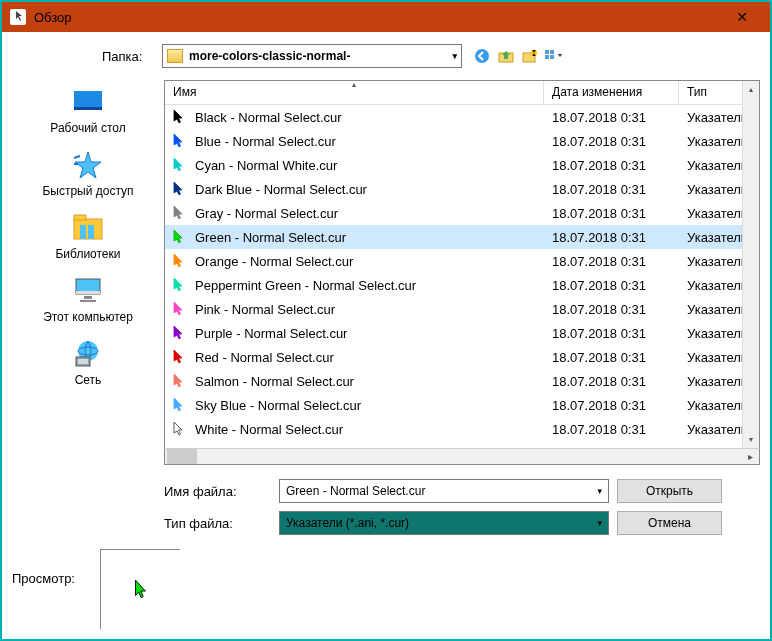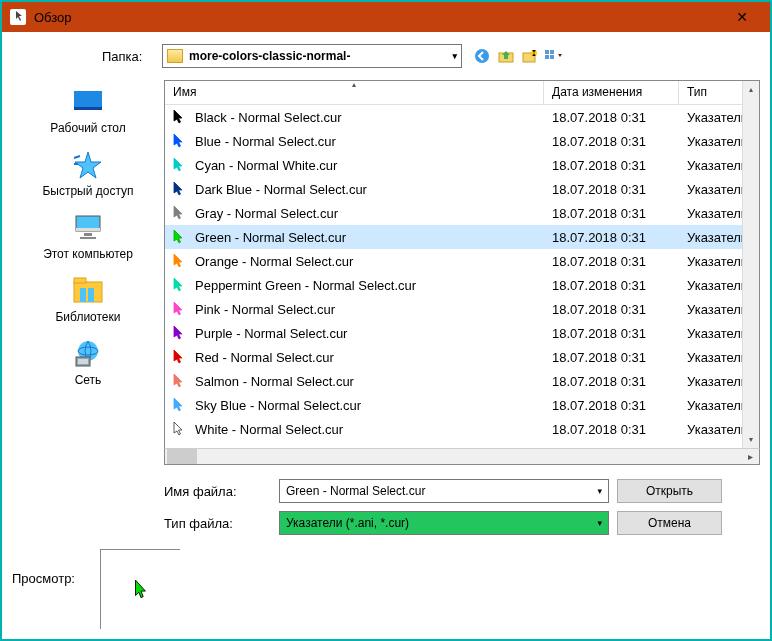--- a/index.html
+++ b/index.html
@@ -137,38 +137,38 @@
               <svg width="36" height="30">
                 <path d="M18 2 L21 12 L31 12 L23 18 L26 28 L18 22 L10 28 L13 18 L5 12 L15 12 Z" fill="#4fc3f7" stroke="#1976d2"></path>
                 <path d="M4 8 L10 6 M4 14 L8 14" stroke="#1976d2" stroke-width="2"></path>
               </svg>
             </div>
           <div class="sidebar-label">Быстрый доступ</div>
         </div>
         <div class="sidebar-item">
           <div class="sidebar-icon">
               <svg width="36" height="30">
+                <rect x="4" y="6" width="28" height="20" fill="#ffc93c" stroke="#e0a020"></rect>
+                <rect x="4" y="2" width="12" height="5" fill="#ffc93c" stroke="#e0a020"></rect>
+                <rect x="10" y="12" width="6" height="14" fill="#4fc3f7"></rect>
+                <rect x="18" y="12" width="6" height="14" fill="#4fc3f7"></rect>
+              </svg>
+            </div>
+          <div class="sidebar-label">Библиотеки</div>
+        </div>
+        <div class="sidebar-item">
+          <div class="sidebar-icon">
+              <svg width="36" height="30">
                 <rect x="6" y="3" width="24" height="15" fill="#4fc3f7" stroke="#555"></rect>
                 <rect x="6" y="15" width="24" height="3" fill="#ddd"></rect>
                 <rect x="14" y="20" width="8" height="3" fill="#888"></rect>
                 <rect x="10" y="24" width="16" height="2" fill="#888"></rect>
               </svg>
             </div>
           <div class="sidebar-label">Этот компьютер</div>
-        </div>
-        <div class="sidebar-item">
-          <div class="sidebar-icon">
-              <svg width="36" height="30">
-                <rect x="4" y="6" width="28" height="20" fill="#ffc93c" stroke="#e0a020"></rect>
-                <rect x="4" y="2" width="12" height="5" fill="#ffc93c" stroke="#e0a020"></rect>
-                <rect x="10" y="12" width="6" height="14" fill="#4fc3f7"></rect>
-                <rect x="18" y="12" width="6" height="14" fill="#4fc3f7"></rect>
-              </svg>
-            </div>
-          <div class="sidebar-label">Библиотеки</div>
         </div>
         <div class="sidebar-item">
           <div class="sidebar-icon">
               <svg width="36" height="30">
                 <circle cx="18" cy="12" r="10" fill="#4fc3f7"></circle>
                 <ellipse cx="18" cy="12" rx="10" ry="4" fill="none" stroke="#1976d2"></ellipse>
                 <path d="M18 2 Q12 12 18 22 Q24 12 18 2" fill="none" stroke="#1976d2"></path>
                 <rect x="6" y="18" width="14" height="9" fill="#90a4ae" stroke="#555"></rect>
                 <rect x="8" y="20" width="10" height="5" fill="#cfd8dc"></rect>
               </svg>
@@ -370,21 +370,21 @@
         <div class="bottom-row">
           <div class="bottom-label">Имя файла:</div>
           <div class="bottom-combo">
             <div class="bottom-combo-text">Green - Normal Select.cur</div>
             <div class="bottom-combo-arrow">▾</div>
           </div>
           <div class="bottom-button">Открыть</div>
         </div>
         <div class="bottom-row" style="margin-top:8px">
           <div class="bottom-label">Тип файла:</div>
-          <div class="bottom-combo" style="background:#22c55e">
+          <div class="bottom-combo" style="background:#0f766e">
             <div class="bottom-combo-text">Указатели (*.ani, *.cur)</div>
             <div class="bottom-combo-arrow">▾</div>
           </div>
           <div class="bottom-button">Отмена</div>
         </div>
       </div>
     </div>
 
     <div class="preview-area">
       <div class="preview-label">Просмотр:</div>

